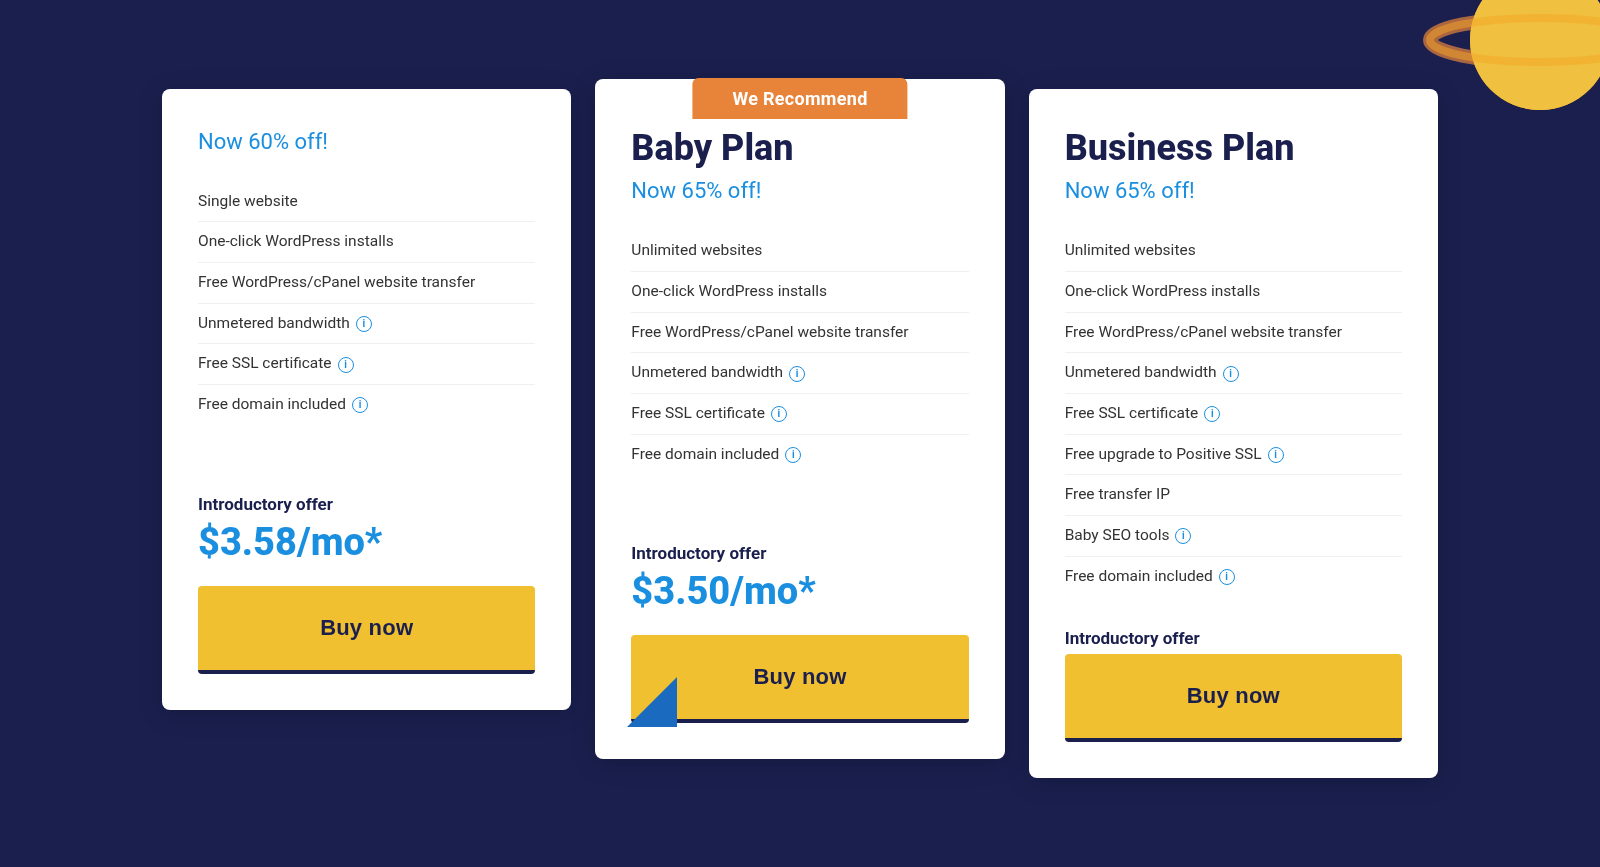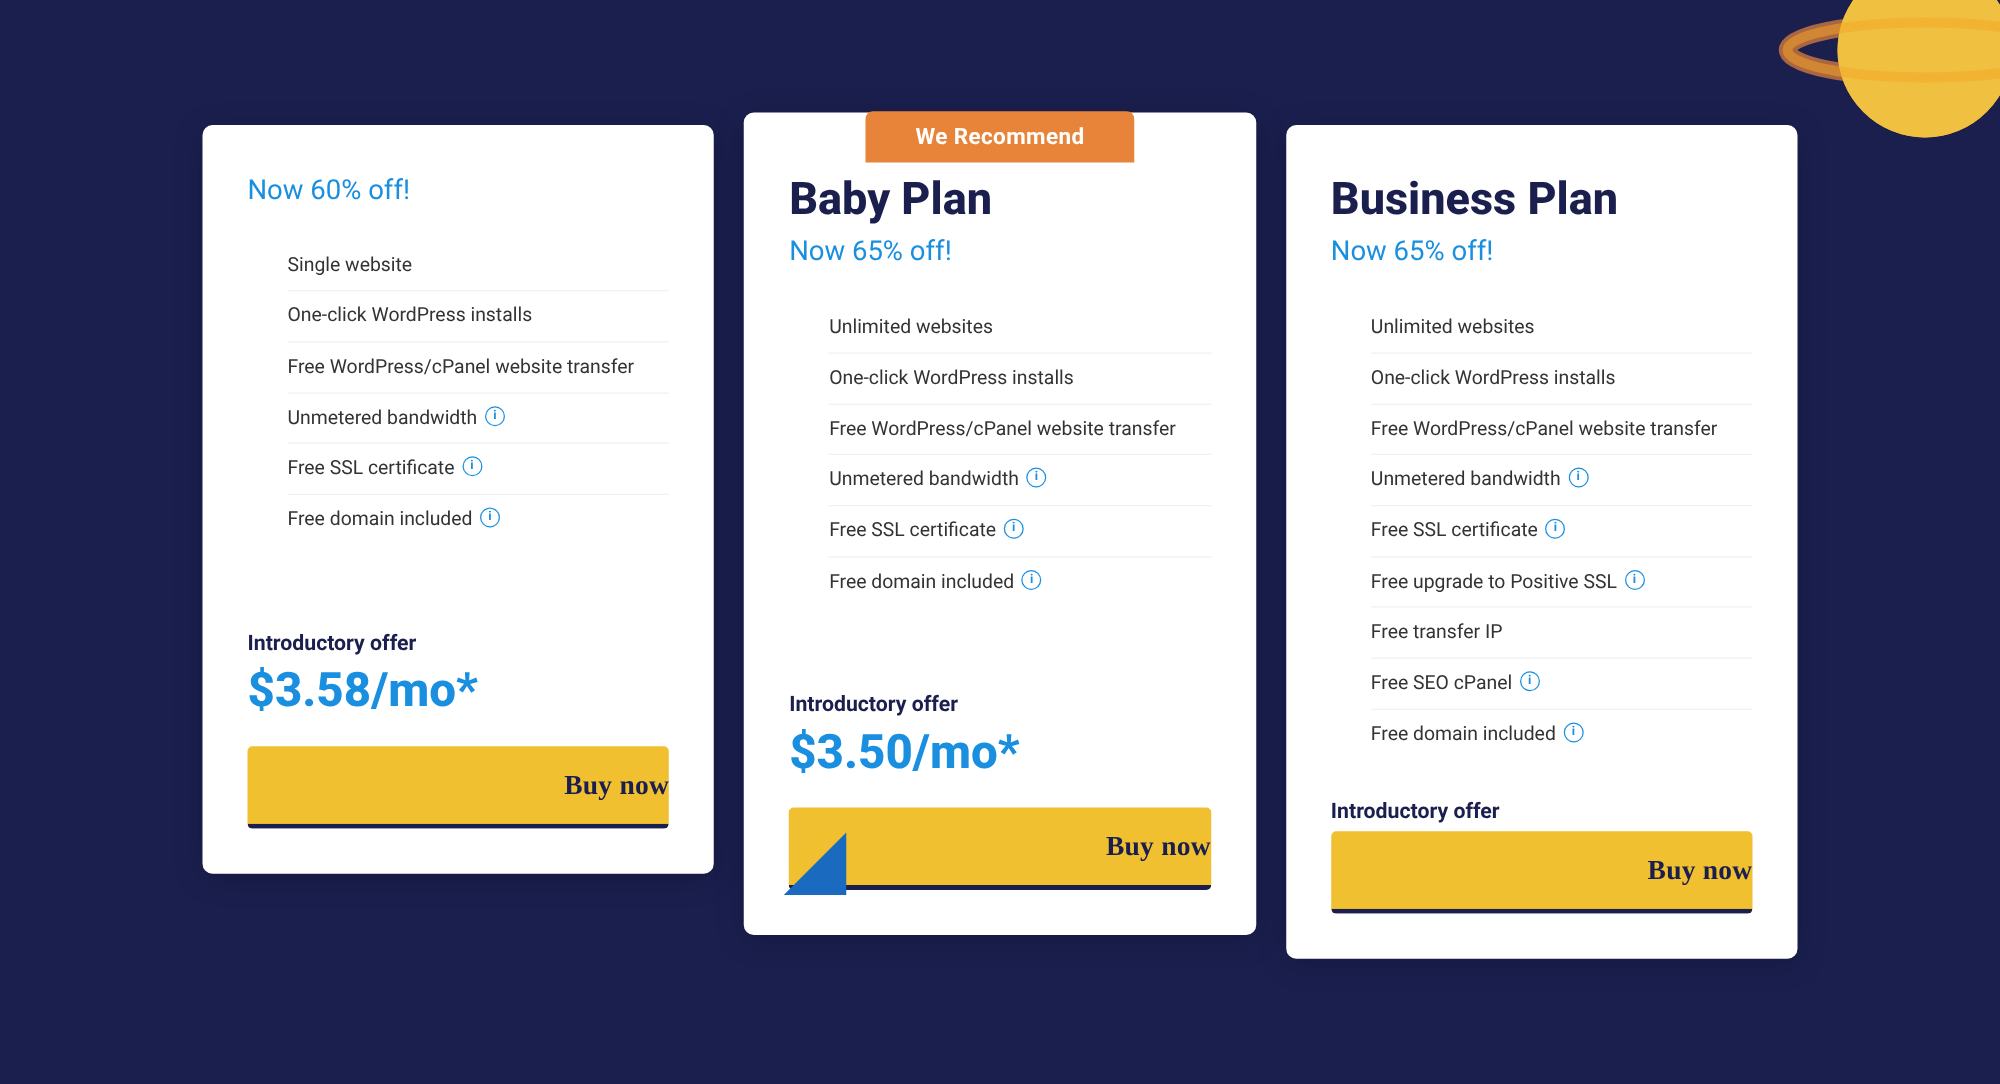--- a/index.html
+++ b/index.html
@@ -92,24 +92,23 @@
       margin-bottom: 32px;
       min-height: 280px;
     }
 
     .features-list li {
       font-size: 15.5px;
       color: #333;
       padding: 9px 0;
       border-bottom: 1px solid #f0f0f0;
       display: flex;
-      align-items: flex-start;
+      align-items: center;
       gap: 6px;
       line-height: 1.4;
-      margin-left: 32px;
     }
 
     .features-list li:last-child {
       border-bottom: none;
     }
 
     .info-icon {
       display: inline-flex;
       align-items: center;
       justify-content: center;
@@ -139,29 +138,28 @@
       margin-bottom: 22px;
     }
 
     .buy-button {
       display: block;
       width: 100%;
       background: #f0c030;
       color: #1a1f4e;
       font-size: 22px;
       font-weight: 800;
-      text-align: right;
-      padding: 18px 0;
+      text-align: center;
+      padding: 29px 0;
       border: none;
       border-radius: 4px;
       cursor: pointer;
       border-bottom: 4px solid #1a1f4e;
       letter-spacing: 0.2px;
       transition: filter 0.15s;
-      font-family: Liberation Serif, serif;
     }
 
     .plan-card.recommended .buy-button-wrapper {
       position: relative;
     }
 
     .recommended-corner {
       position: absolute;
       bottom: -4px;
       left: -4px;
@@ -277,21 +275,21 @@
         <span class="info-icon">i</span>
       </li>
       <li>
         <span>Free upgrade to Positive SSL</span>
         <span class="info-icon">i</span>
       </li>
       <li>
           <span>Free transfer IP</span>
         </li>
       <li>
-        <span>Free SEO cPanel</span>
+        <span>Baby SEO tools</span>
         <span class="info-icon">i</span>
       </li>
       <li>
         <span>Free domain included</span>
         <span class="info-icon">i</span>
       </li>
     </ul>
     <div class="introductory-label">Introductory offer</div>
     <button class="buy-button">Buy now</button>
   </div>

